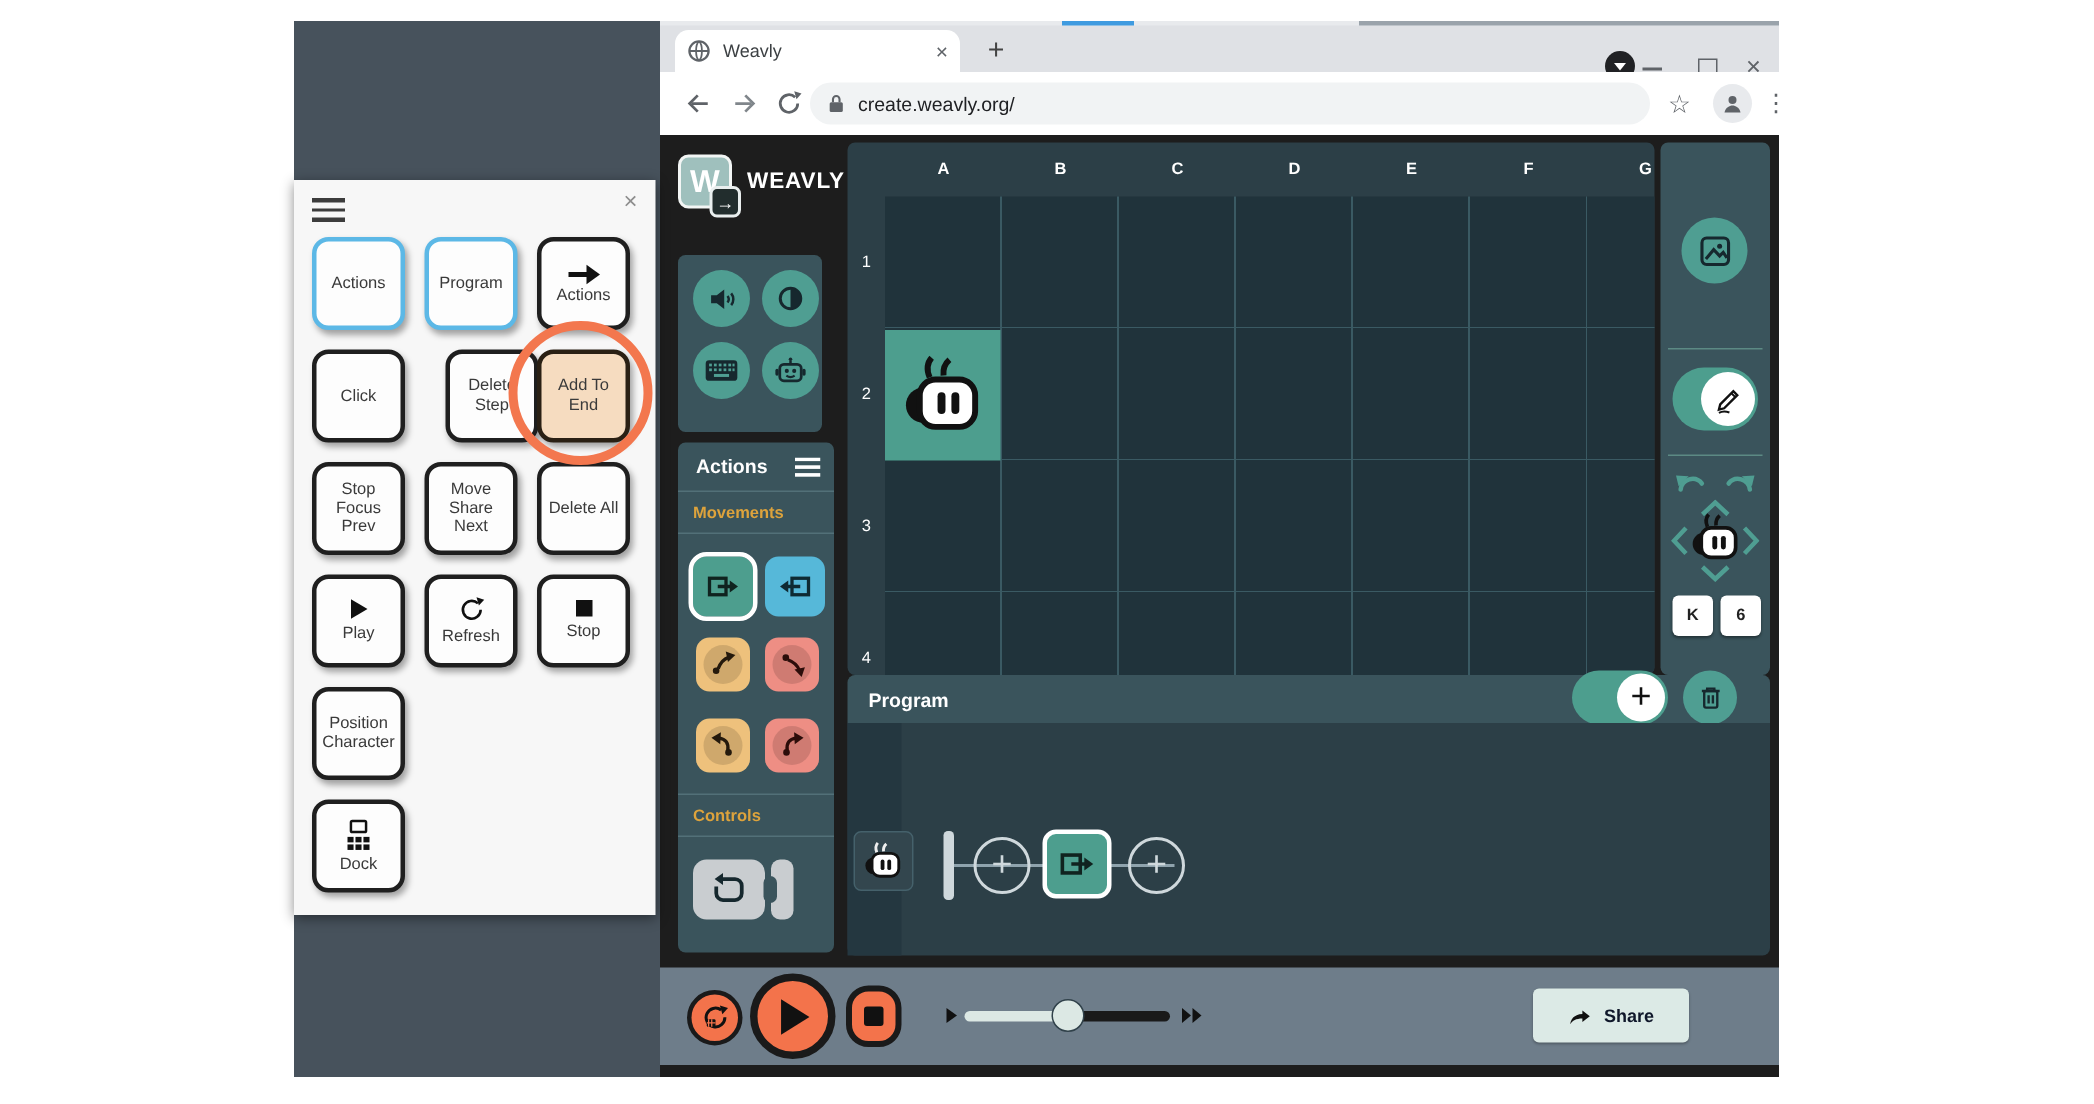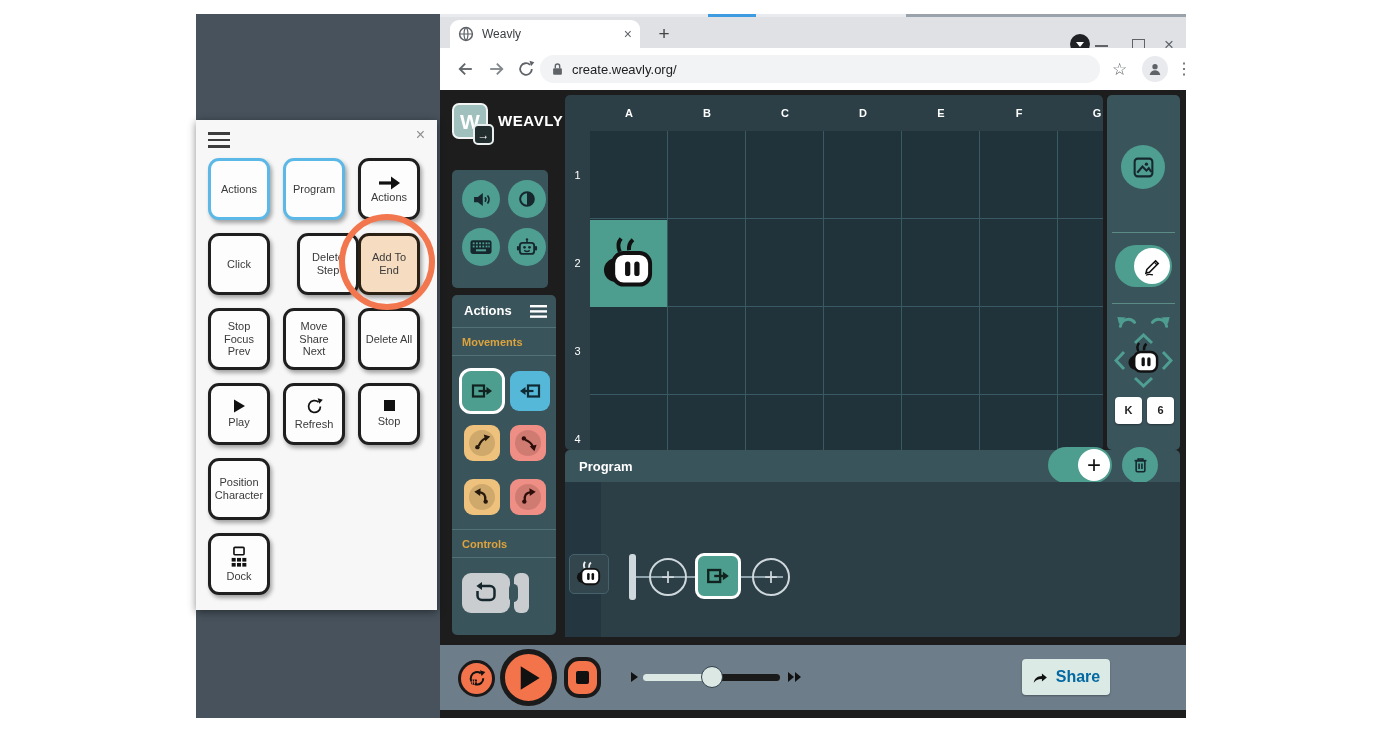--- a/index.html
+++ b/index.html
@@ -63,22 +63,22 @@
   
   .prog-head{left:125px;top:360px;width:615px;height:32px;background:#3a545c;border-radius:5px 5px 0 0;}
   .prog-title{left:14px;top:9px;color:#fff;font-size:13px;font-weight:600;}
   .prog-body{left:125px;top:392px;width:615px;height:155px;background:#2c3f47;border-radius:0 0 5px 5px;}
   .prog-strip{left:0;top:0;width:36px;height:155px;background:#243740;}
   .addcircle{width:38px;height:38px;border-radius:50%;border:2px solid #cfd8dc;box-sizing:border-box;
              color:#cfd8dc;font-size:24px;font-weight:300;display:flex;align-items:center;justify-content:center;}
   
   .playbar{left:0;top:555px;width:746px;height:65px;background:#6e7d8a;}
   .orangebtn{background:#f3734b;border-radius:50%;display:flex;align-items:center;justify-content:center;box-sizing:border-box;}
-  .sharebtn{left:582px;top:14px;width:88px;height:36px;background:#dceae6;border-radius:4px;display:flex;
-            align-items:center;justify-content:center;gap:7px;font-size:16px;font-weight:600;color:#0369a1;
+  .sharebtn{left:582px;top:14px;width:104px;height:36px;background:#dceae6;border-radius:4px;display:flex;
+            align-items:center;justify-content:center;gap:7px;font-size:12px;font-weight:600;color:#0f172a;
             box-shadow:0 1px 2px rgba(0,0,0,.3);}
   
   .ovlpanel{left:196px;top:120px;width:241px;height:490px;background:#f7f7f7;box-shadow:0 2px 8px rgba(0,0,0,.45);}
   .ovl-close{right:12px;top:6px;font-size:16px;color:#8e8e8e;position:absolute;}
   .hline{width:22px;height:2.5px;background:#3c3c3c;margin-bottom:4px;}
   .ovl{position:absolute;width:62px;height:62px;background:#fdfdfd;border:3px solid #1f1f1f;border-radius:11px;
        box-shadow:2px 3px 4px rgba(0,0,0,.35);box-sizing:border-box;display:flex;flex-direction:column;
        align-items:center;justify-content:center;text-align:center;font-size:11px;color:#3a3a3a;line-height:1.15;padding:2px;}
   .ovl.blue{border-color:#5cb8e6;}
   .ovl.addend{background:#f6dcc0;border-color:#2a2014;}

